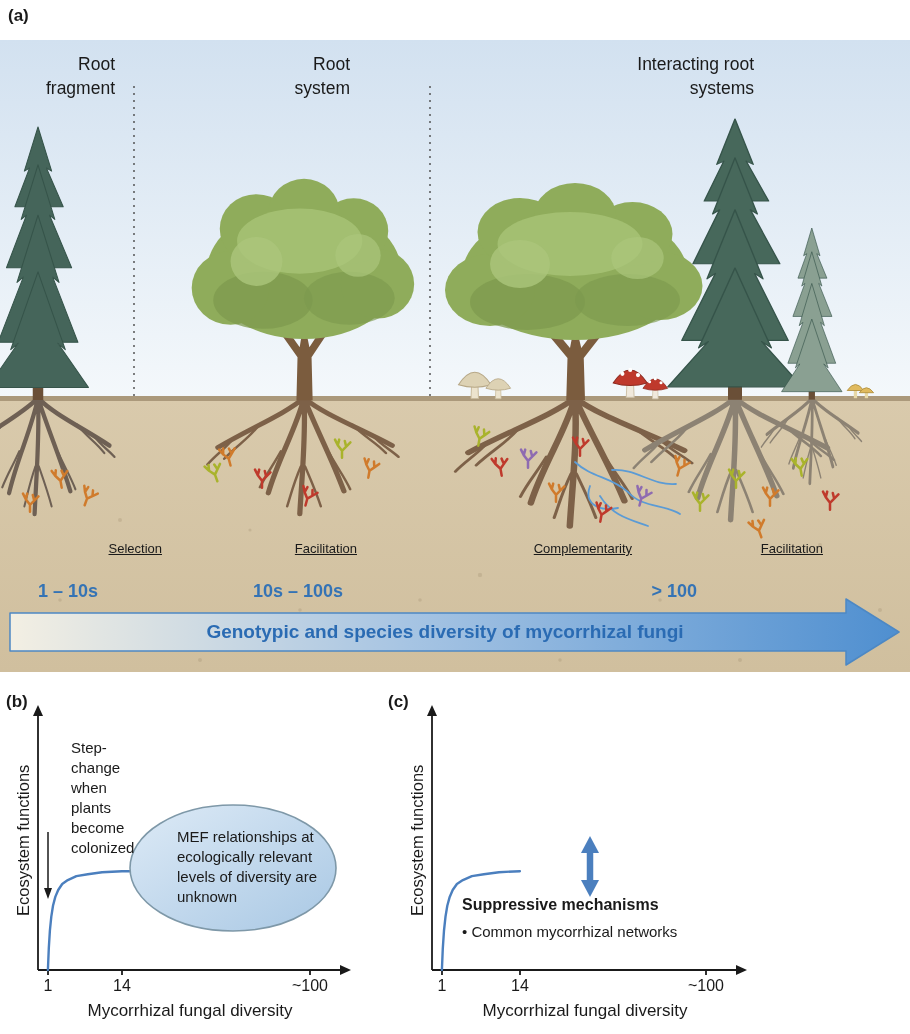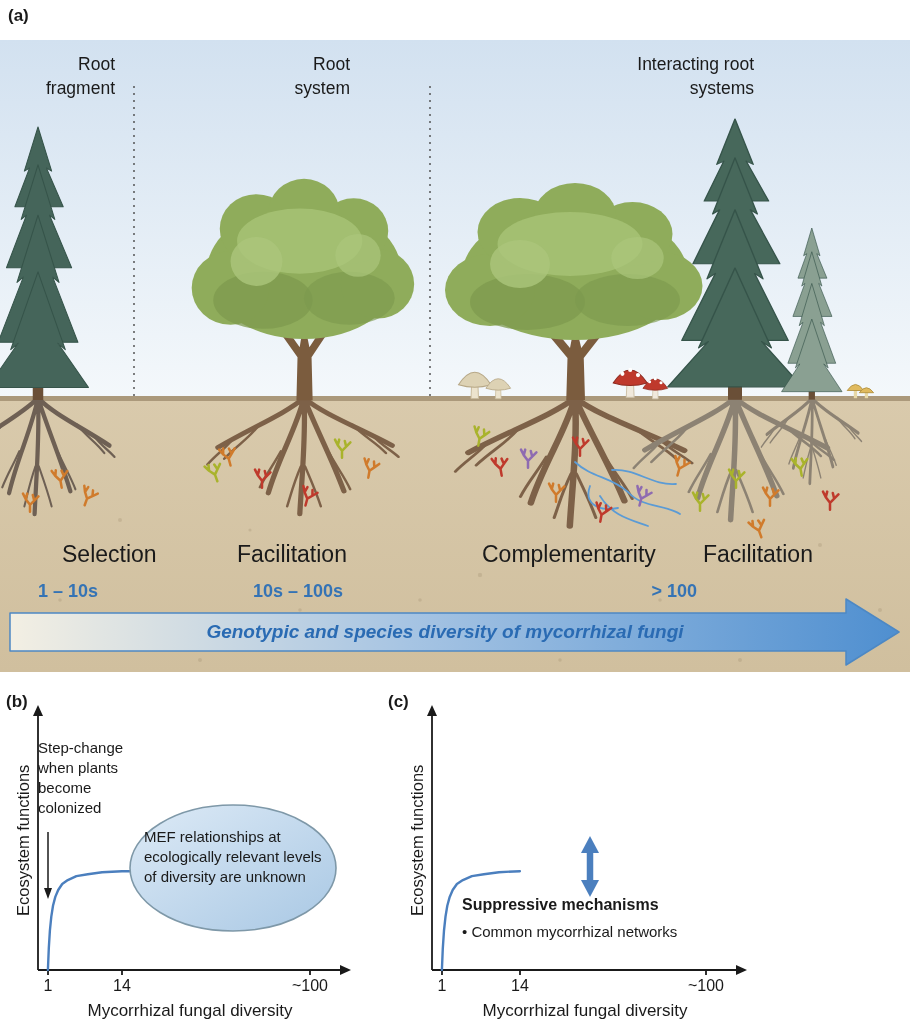--- a/index.html
+++ b/index.html
@@ -1,28 +1,28 @@
 <!DOCTYPE html>
 <html><head>
 <meta charset="utf-8">
 <style>
   * { box-sizing: border-box; margin: 0; padding: 0; }
   body { font-family: "Liberation Sans", sans-serif; background: #fff; color: #1a1a1a; }
   #page { position: relative; width: 910px; height: 1034px; background: #fff; overflow: hidden; }
   .abs { position: absolute; }
   svg { display: block; }
   .hdr { font-size: 17.5px; line-height: 1.38; text-align: right; }
-  .stage { font-size: 23px; text-align: left; }
+  .stage { font-size: 13px; text-align: right; text-decoration: underline; }
   .count { font-size: 18px; font-weight: 700; color: #3473b5; text-align: right; }
   .panel-letter { font-size: 17px; font-weight: 700; }
-  .arrow-label { font-size: 19px; font-weight: 700; color: #2a6bb3; text-align: center; font-style: italic; }
+  .arrow-label { font-size: 19px; font-weight: 700; color: #2a6bb3; text-align: center; }
   .ylab { font-size: 16.5px; transform: rotate(-90deg); transform-origin: 0 0; white-space: nowrap; }
   .xlab { font-size: 17px; transform: translateX(-50%); white-space: nowrap; text-align: center; }
   .tick { font-size: 16px; transform: translateX(-50%); }
-  .note { font-size: 15px; line-height: 1.33; }
+  .note { font-size: 15px; line-height: 1.33; padding-left: 33px; }
   .ellipse-note { }
   .mech-title { font-size: 16px; font-weight: 700; margin-bottom: 6px; }
   .mech-item { font-size: 15px; line-height: 1.65; }
   .mech-item::before { content: "• "; }
 </style>
 </head>
 <body>
 
 <div id="page">
 

